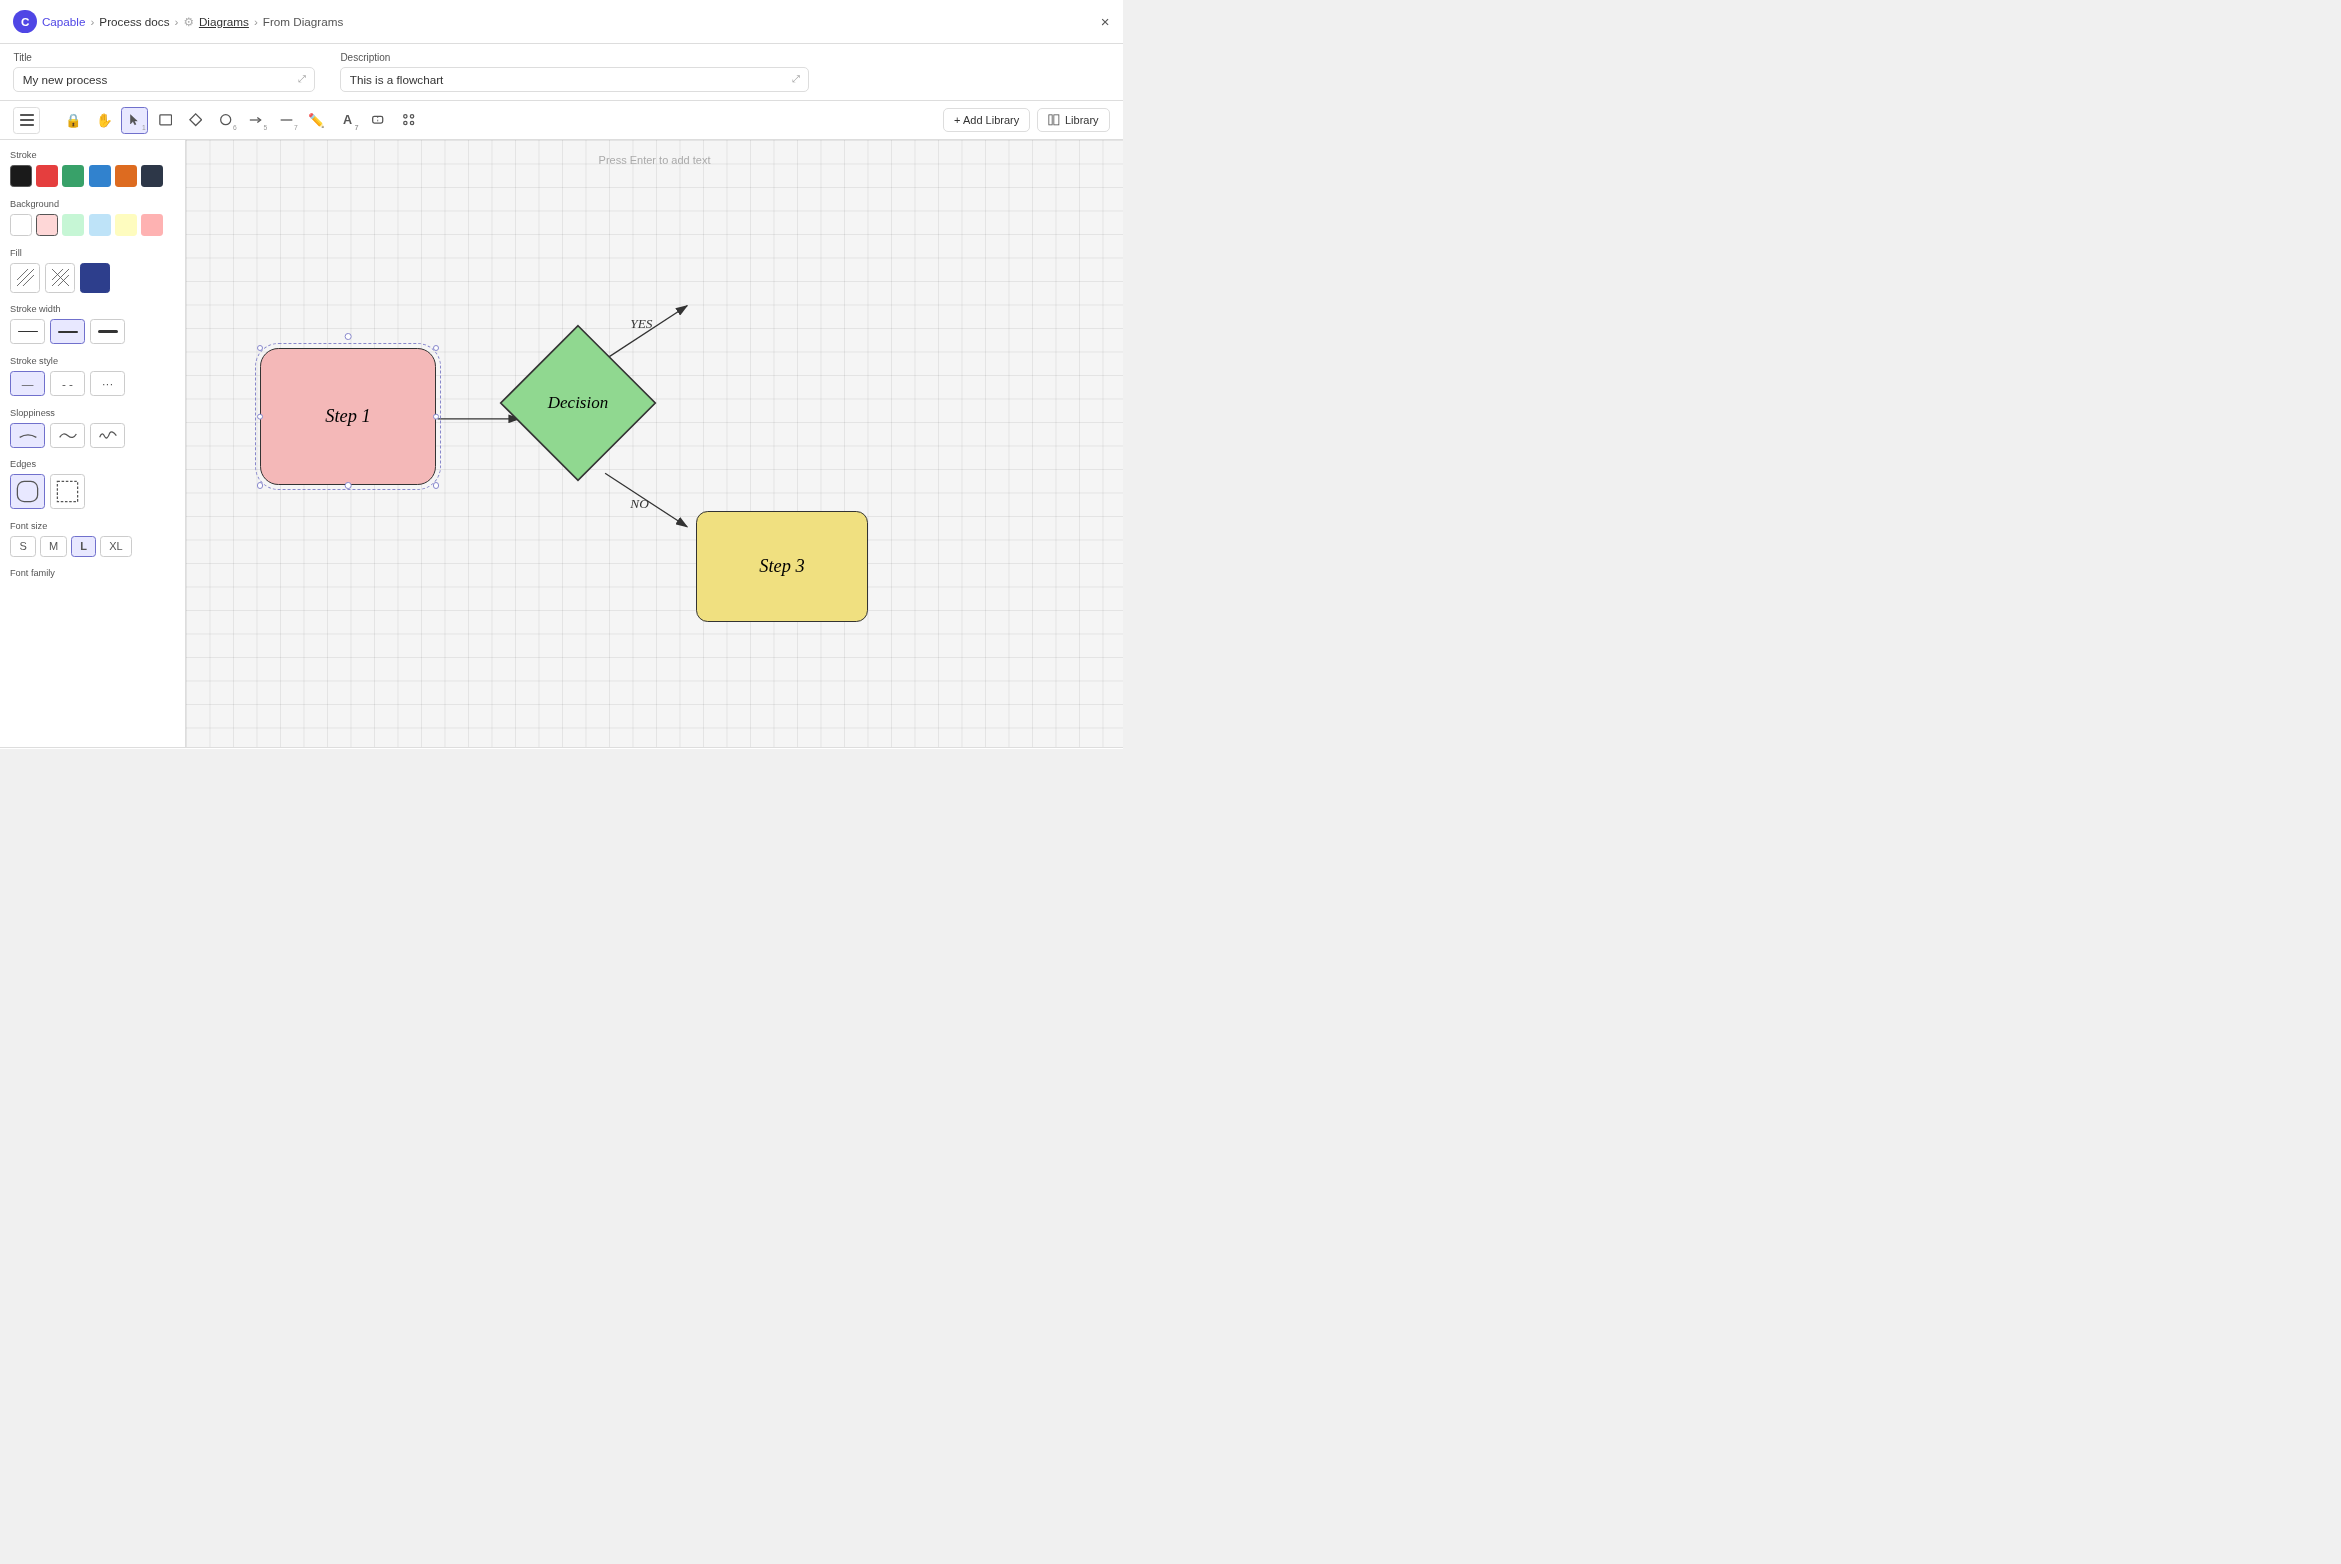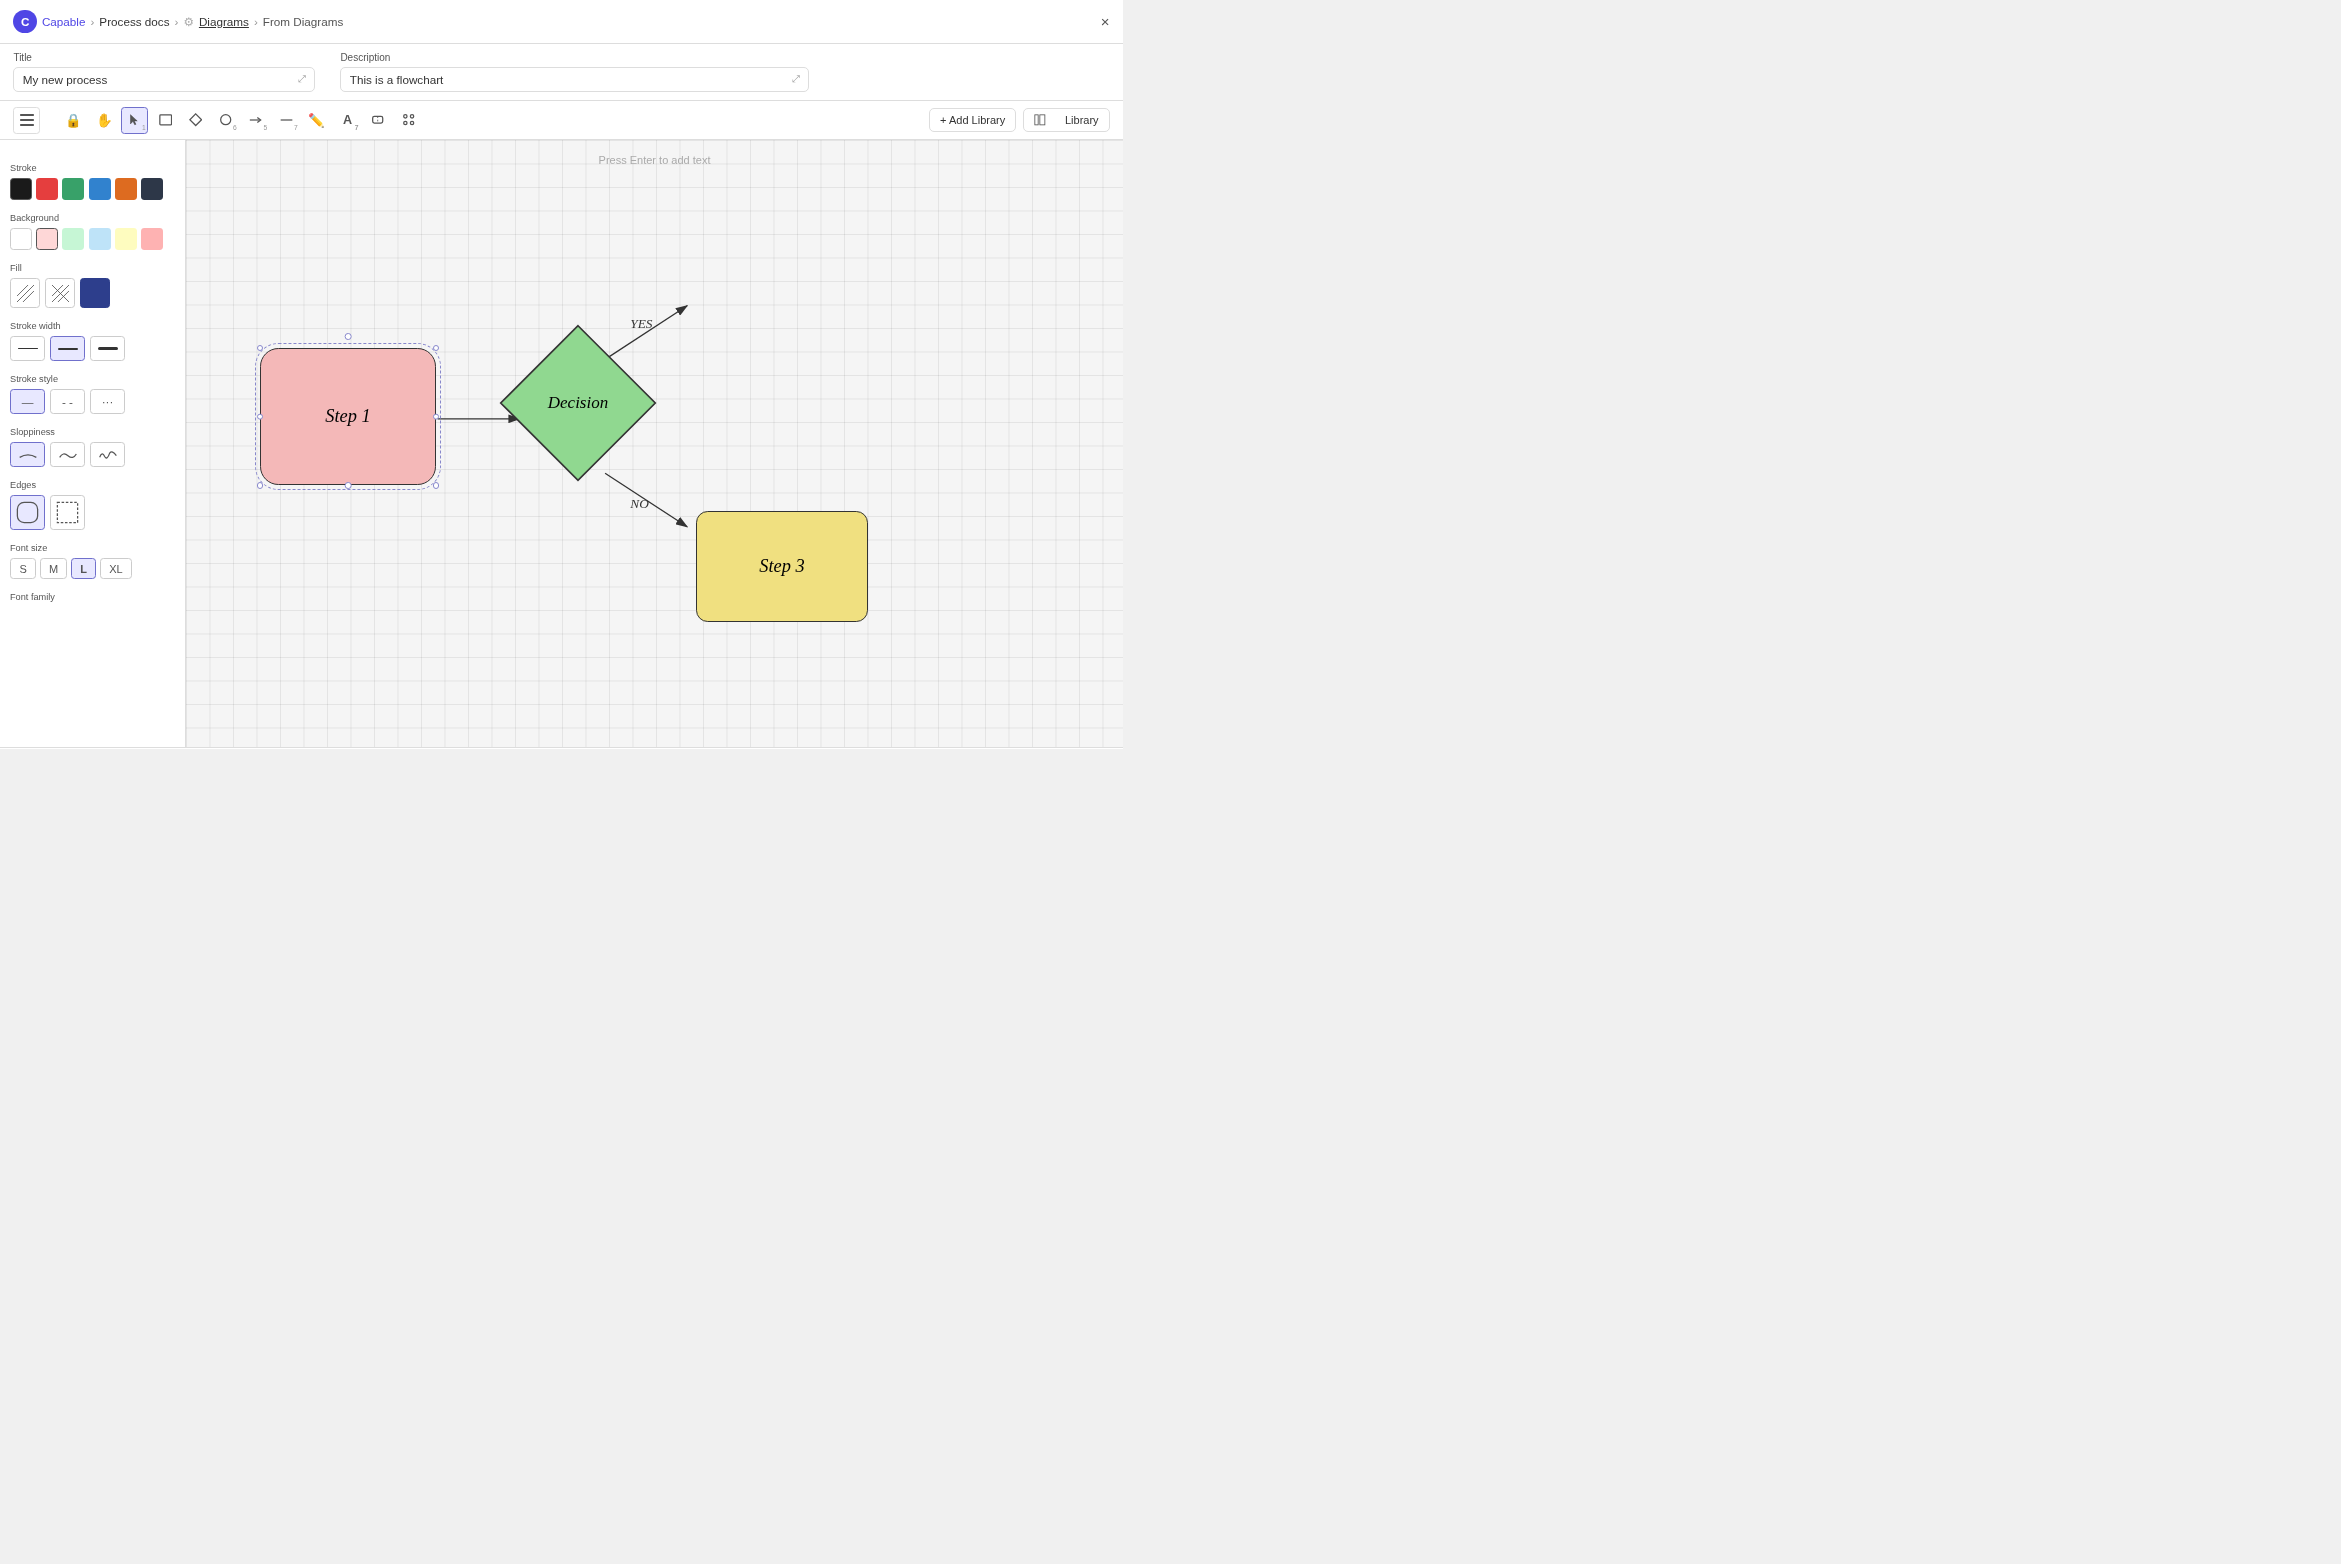--- a/index.html
+++ b/index.html
@@ -33,21 +33,21 @@
     .field-input-expand { margin-left: auto; color: #999; font-size: 10px; cursor: pointer; }
 
     
     .main-area { display: flex; height: calc(749px - 44px - 59px - 39px); }
 
     
     .properties-panel {
       width: 186px; background: white; border-right: 0.8px solid #ddd;
       padding: 10px; overflow-y: auto; flex-shrink: 0;
     }
-    .prop-section { margin-bottom: 11.7px; margin-top: 13px; }
+    .prop-section { margin-bottom: 11.7px; }
     .prop-label { font-size: 9.2px; color: #555; margin-bottom: 5px; }
     .color-row { display: flex; gap: 4.2px; flex-wrap: wrap; }
     .color-swatch {
       width: 22px; height: 22px; border-radius: 3.4px; cursor: pointer;
       border: 1.7px solid transparent;
     }
     .color-swatch.selected { border-color: #555; }
     .fill-row { display: flex; gap: 5px; }
     .fill-btn {
       width: 30px; height: 30px; border: 0.8px solid #ccc; border-radius: 3.4px;
@@ -106,21 +106,21 @@
     .toolbar-tool-badge {
       position: absolute; bottom: 1.7px; right: 1.7px; font-size: 6.7px; color: #999;
     }
     .toolbar-right { display: flex; align-items: center; gap: 6.7px; margin-left: auto; }
     .add-library-btn {
       display: flex; align-items: center; gap: 3.4px; padding: 5px 10px;
       border: 0.8px solid #ddd; border-radius: 5px; cursor: pointer; background: white;
       font-size: 11px; color: #333;
     }
     .library-btn {
-      display: flex; align-items: center; gap: 16px; padding: 5px 10px;
+      display: flex; align-items: center; gap: 2px; padding: 5px 10px;
       border: 0.8px solid #ddd; border-radius: 5px; cursor: pointer; background: white;
       font-size: 11px; color: #333;
     }
 
     
     .canvas-area {
       flex: 1; position: relative; overflow: hidden;
       background-color: #f5f5f5;
       background-image:
         linear-gradient(rgba(0,0,0,0.07) 0.8px, transparent 0.8px),

